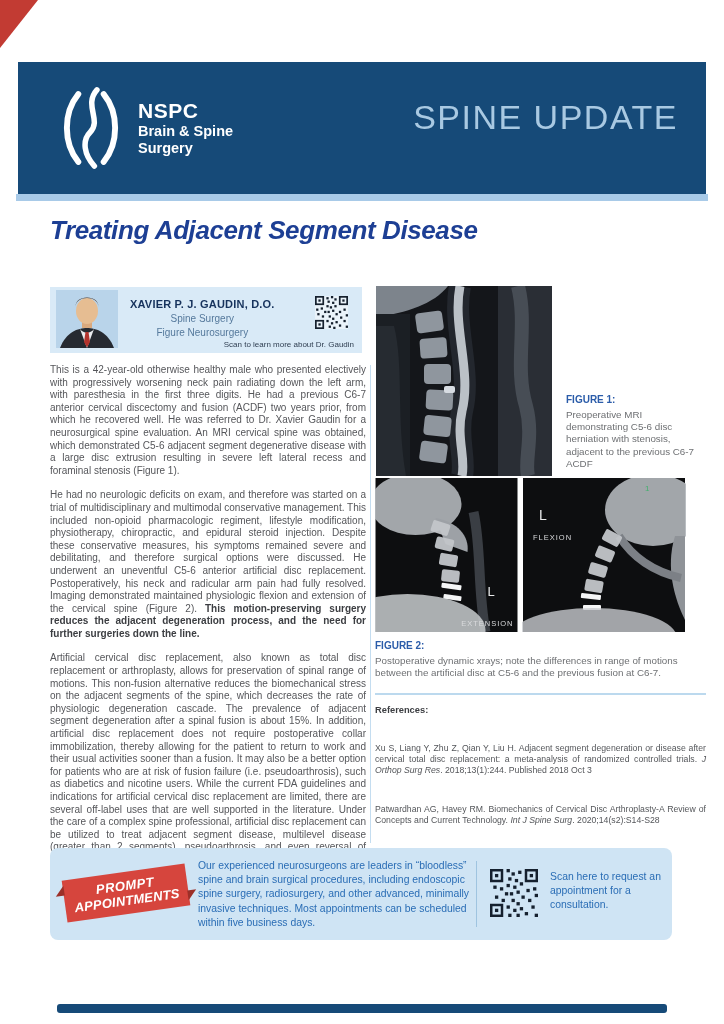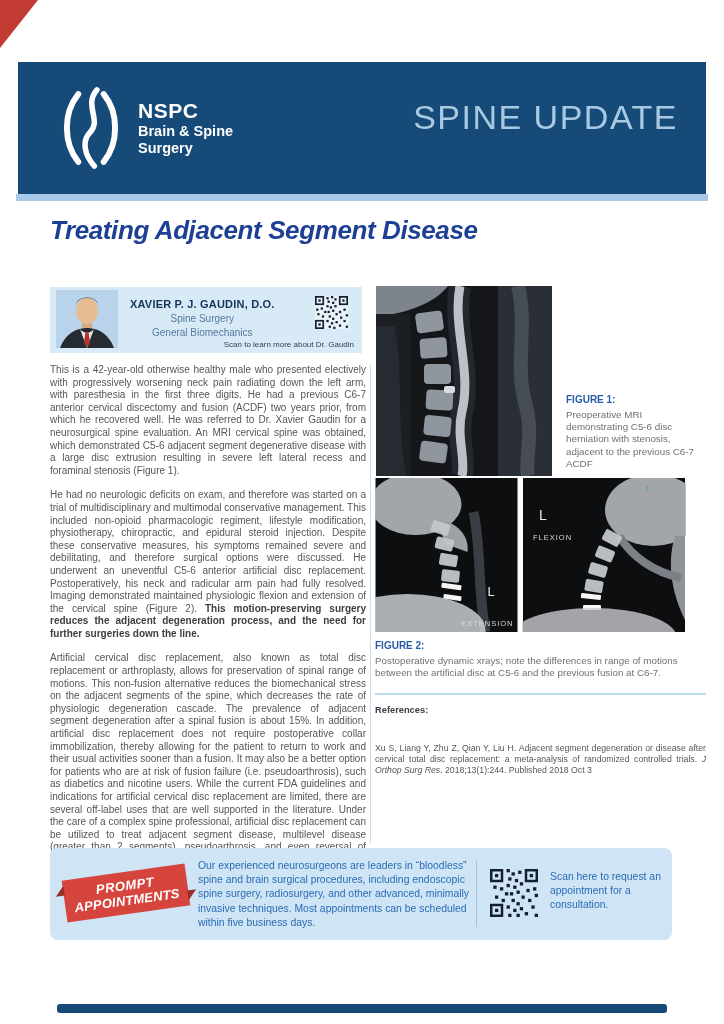--- a/index.html
+++ b/index.html
@@ -123,21 +123,21 @@
         <path d="M24,39 L31,58 L38,39 C34,44 28,44 24,39 Z" fill="#e9ecef"></path>
         <path d="M29.5,42 L32.5,42 L34,52 L31,57.5 L28,52 Z" fill="#b3342e"></path>
         <rect x="26" y="27" width="10" height="11" fill="#d9a97e"></rect>
         <ellipse cx="31" cy="21" rx="11" ry="13" fill="#e6bd92"></ellipse>
         <path d="M19.5,17 C19.5,5 42.5,5 42.5,17 C42.5,11 38,7.5 31,7.5 C24,7.5 19.5,11 19.5,17 Z" fill="#4a3526"></path>
       </svg>
     </span>
     <div class="doctor-info">
       <div class="doctor-name">XAVIER P. J. GAUDIN, D.O.</div>
       <div class="doctor-line">Spine Surgery</div>
-      <div class="doctor-line">General Biomechanics</div>
+      <div class="doctor-line">Figure Neurosurgery</div>
     </div>
     <span class="card-qr">
       <svg viewBox="0 0 29 29">
         <rect width="29" height="29" fill="#eaf3fa"></rect>
         <g fill="#15202e">
           <rect x="0" y="0" width="8" height="8"></rect>
             <rect x="21" y="0" width="8" height="8"></rect>
             <rect x="0" y="21" width="8" height="8"></rect>
         </g>
         <g fill="#eaf3fa">
@@ -272,20 +272,21 @@
     <div class="fig2-cap">
       <div class="fig-label">FIGURE 2:</div>
       <div class="fig-text">Postoperative dynamic xrays; note the differences in range of motions between the artificial disc at C5-6 and the previous fusion at C6-7.</div>
     </div>
 
     <div class="refs-rule"></div>
 
     <div class="refs">
       <div class="refs-heading">References:</div>
       <div class="ref"><span>Xu S, Liang Y, Zhu Z, Qian Y, Liu H. Adjacent segment degeneration or disease after cervical total disc replacement: a meta-analysis of randomized controlled trials. </span><em>J Orthop Surg Res</em><span>. 2018;13(1):244. Published 2018 Oct 3</span></div>
+      <div class="ref"><span>Patwardhan AG, Havey RM. Biomechanics of Cervical Disc Arthroplasty-A Review of Concepts and Current Technology. </span><em>Int J Spine Surg</em><span>. 2020;14(s2):S14-S28</span></div>
     </div>
   </div>
 
   <div class="banner">
     <div class="ribbon">
       <div class="ribbon-l1">PROMPT</div>
       <div class="ribbon-l2">APPOINTMENTS</div>
     </div>
     <div class="banner-message">Our experienced neurosurgeons are leaders in “bloodless” spine and brain surgical procedures, including endoscopic spine surgery, radiosurgery, and other advanced, minimally invasive techniques. Most appointments can be scheduled within five business days.</div>
     <div class="banner-divider"></div>

